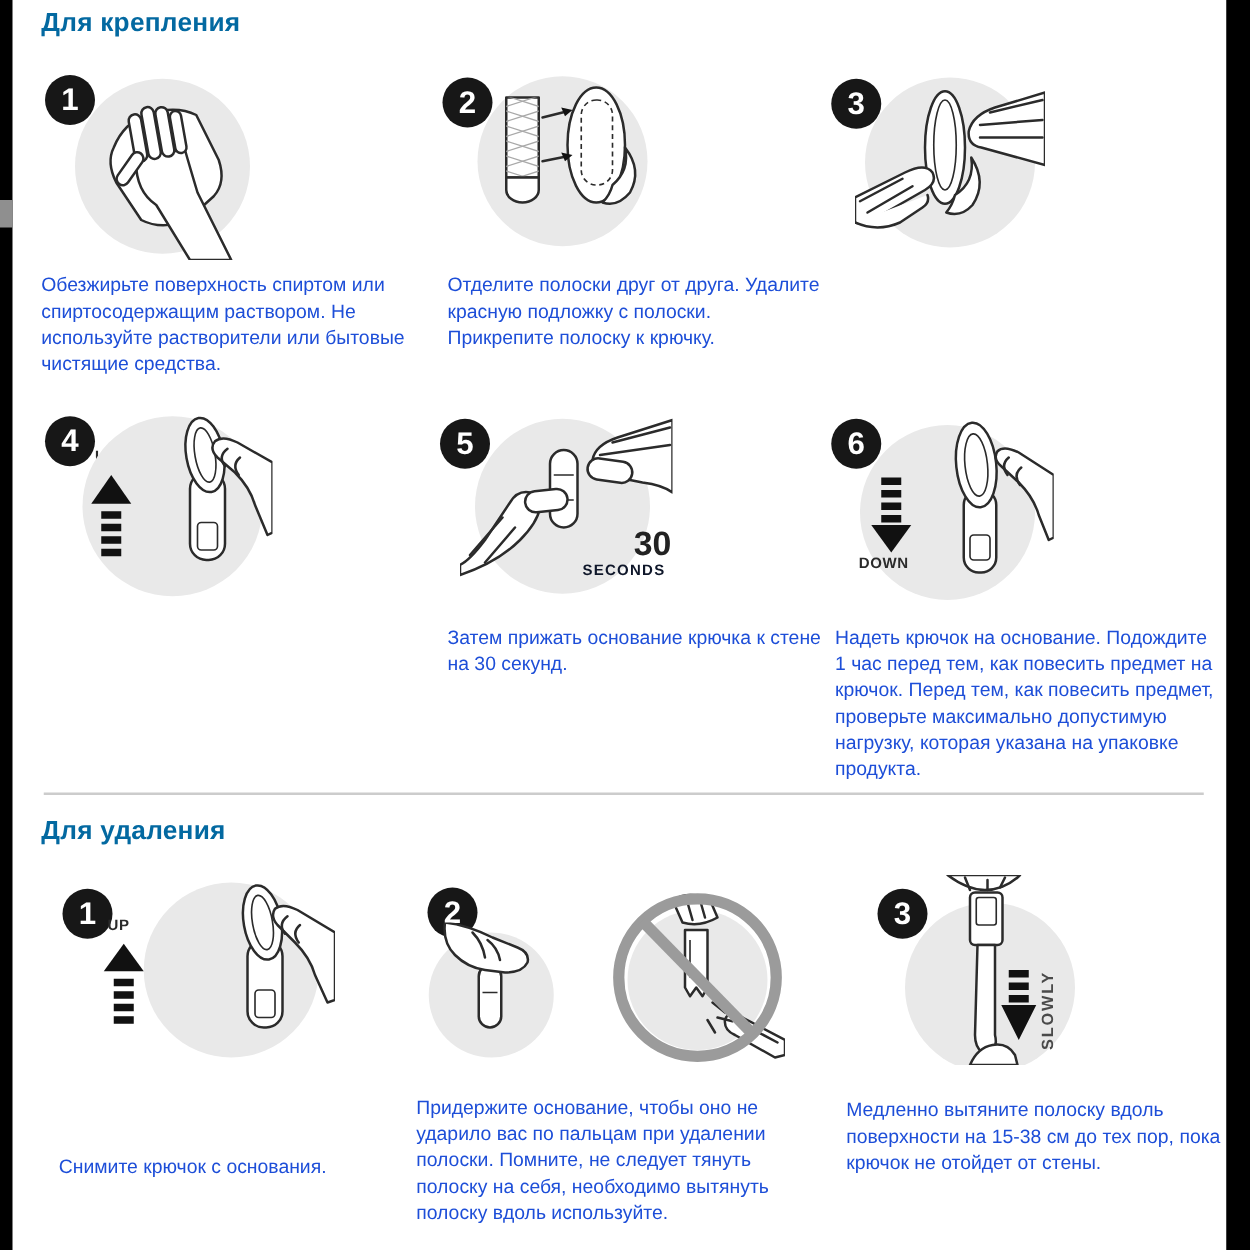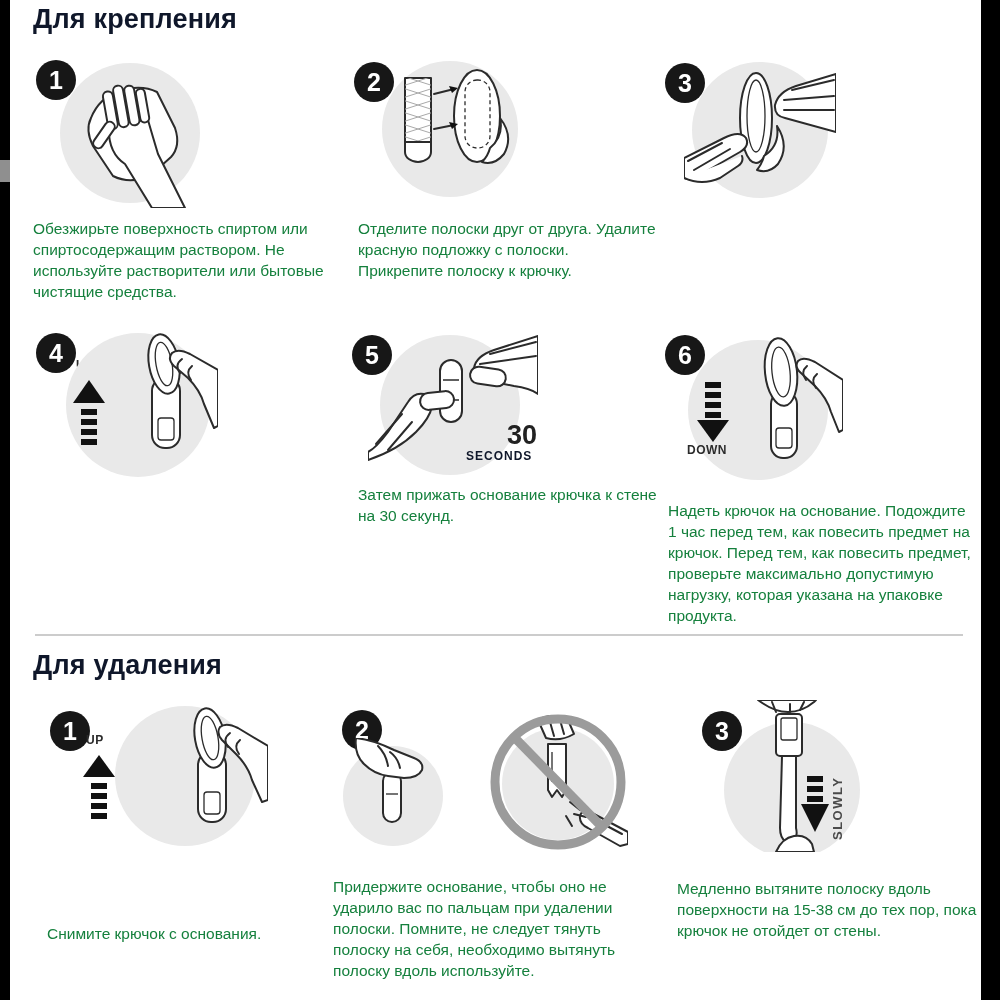--- a/index.html
+++ b/index.html
@@ -2,25 +2,25 @@
 <html><head>
 <meta charset="utf-8">
 <style>
   html,body{margin:0;padding:0;background:#fff;}
   .page{position:relative;width:1000px;height:1000px;background:#fff;overflow:hidden;
         font-family:"Liberation Sans",sans-serif;color:#1d1d1d;}
   .letterbox{position:absolute;top:0;height:1000px;background:#000;}
   .letterbox.left{left:0;width:10px;}
   .letterbox.right{left:981px;width:19px;}
   .scroll-seg{position:absolute;left:0;width:10px;top:160px;height:22px;background:#8f8f8f;}
-  .sec-title{position:absolute;font-size:27px;font-weight:bold;color:#0f172a;line-height:26px;letter-spacing:.2px;}
+  .sec-title{position:absolute;font-size:21px;font-weight:bold;color:#0369a1;line-height:26px;letter-spacing:.2px;}
   .badge{position:absolute;width:40px;height:40px;border-radius:50%;background:#171717;
          display:flex;align-items:center;justify-content:center;}
   .badge span{color:#fff;font-size:25px;font-weight:bold;line-height:1;}
-  .caption{position:absolute;font-size:15.5px;line-height:21px;color:#15803d;}
+  .caption{position:absolute;font-size:15.5px;line-height:21px;color:#1d4ed8;}
   .illus{position:absolute;}
   .divider{position:absolute;left:35px;top:634px;width:928px;height:2px;background:#ccc;}
   .overlay-label{position:absolute;font-weight:bold;color:#2b2b2b;}
   .lbl-up-down{font-size:12px;letter-spacing:.5px;}
   .lbl-30{font-size:27px;letter-spacing:0;color:#222;}
   .lbl-seconds{font-size:12px;letter-spacing:1px;color:#0f172a;}
   .lbl-slowly{font-size:13px;letter-spacing:1.5px;transform-origin:0 0;transform:rotate(-90deg);width:84px;color:#4a4a4a;}
   
   .gy{fill:#e9e9e9;}
   .wh{fill:#fff;stroke:#2b2b2b;stroke-width:2;stroke-linejoin:round;stroke-linecap:round;}
@@ -158,21 +158,21 @@
       <rect class="wh" x="102" y="40" width="36" height="17" rx="8.5" transform="rotate(8 120 48)"></rect>
     </g>
     <g>
       <path class="wh" d="M0 132 Q30 122 48 104 Q62 90 64 78 Q64 68 56 66 Q46 64 40 74 L20 104 Q8 120 0 124 Z"></path>
       <rect class="wh" x="52" y="64" width="34" height="17" rx="8.5" transform="rotate(-6 69 72)"></rect>
       <path class="ln" d="M34 86 L8 116 M44 94 L20 122" stroke-width="1.4"></path>
     </g>
   </svg>
   <div class="overlay-label lbl-30" style="left:479px;top:420px;margin-left:28px;">30</div>
   <div class="overlay-label lbl-seconds" style="left:466px;top:449px;">SECONDS</div>
-  <div class="caption" style="left:358px;top:484px;width:300px;">Затем прижать основание крючка к стене на 30 секунд.</div>
+  <div class="caption" style="left:358px;top:500px;width:300px;">Затем прижать основание крючка к стене на 30 секунд.</div>
 
   <div class="badge" style="left:665px;top:335px;">
     <span>6</span>
   </div>
   <svg class="illus" style="left:683px;top:330px;" width="160" height="152" viewBox="0 0 160 152">
     <circle class="gy" cx="75" cy="80" r="70"></circle>
     <g>
       <rect class="blk" x="22" y="52" width="16" height="6"></rect>
       <rect class="blk" x="22" y="62" width="16" height="6"></rect>
       <rect class="blk" x="22" y="72" width="16" height="6"></rect>

